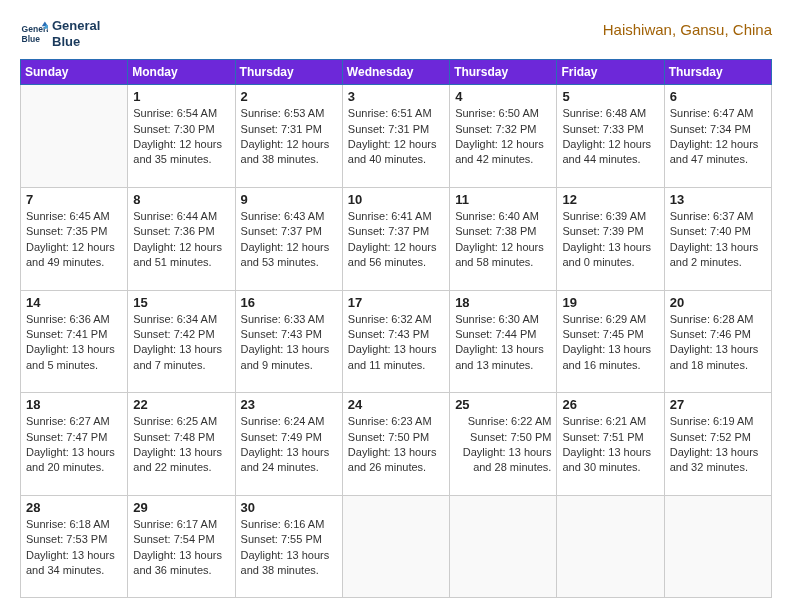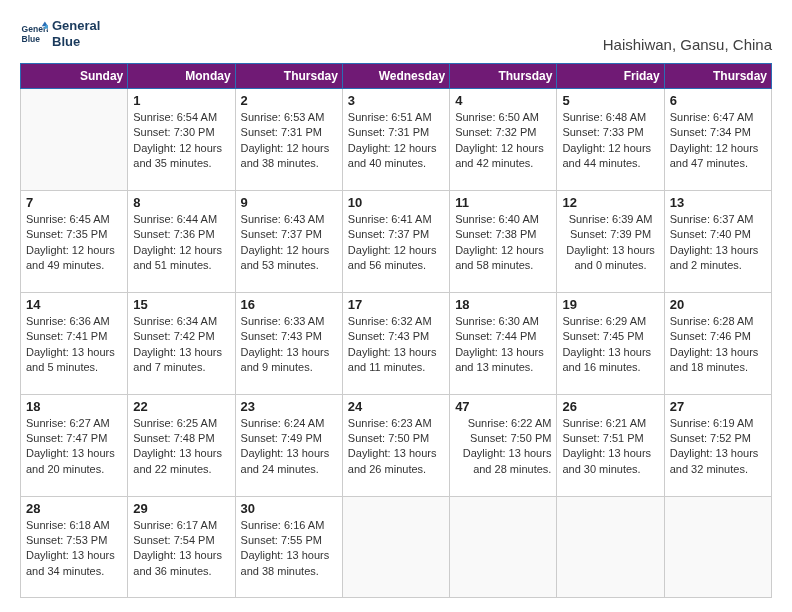--- a/index.html
+++ b/index.html
@@ -42,37 +42,37 @@
       text-align: right;
     }
     .main-title {
       font-size: 32px;
       font-weight: bold;
       color: #1a3a5c;
       line-height: 1.1;
     }
     .subtitle {
       font-size: 15px;
-      color: #404040;
-      margin-top: 18px;
+      color: #a16207;
+      margin-top: 3px;
     }
     .calendar {
       flex: 1;
       border: 1px solid #ccc;
       border-collapse: collapse;
       width: 100%;
       table-layout: fixed;
     }
     .calendar th {
-      background: #701a75;
+      background: #6d28d9;
       color: #fff;
       font-size: 12px;
       font-weight: bold;
       padding: 5px 4px;
-      text-align: right;
+      text-align: left;
       border: 1px solid #2a6db5;
     }
     .calendar td {
       border: 1px solid #ccc;
       vertical-align: top;
       padding: 4px 5px;
       font-size: 10.5px;
       color: #222;
       height: 88px;
     }
@@ -210,21 +210,21 @@
           </td>
           <td>
             <span class="day-num">11</span>
             <div class="cell-text" style="white-space: pre-line;">Sunrise: 6:40 AM
 Sunset: 7:38 PM
 Daylight: 12 hours
 and 58 minutes.</div>
           </td>
           <td>
             <span class="day-num">12</span>
-            <div class="cell-text" style="white-space: pre-line; text-align: center;">Sunrise: 6:39 AM
+            <div class="cell-text" style="white-space: pre-line;">Sunrise: 6:39 AM
 Sunset: 7:39 PM
 Daylight: 13 hours
 and 0 minutes.</div>
           </td>
           <td>
             <span class="day-num">13</span>
             <div class="cell-text" style="white-space: pre-line;">Sunrise: 6:37 AM
 Sunset: 7:40 PM
 Daylight: 13 hours
 and 2 minutes.</div>
@@ -304,21 +304,21 @@
 and 24 minutes.</div>
           </td>
           <td>
             <span class="day-num">24</span>
             <div class="cell-text" style="white-space: pre-line;">Sunrise: 6:23 AM
 Sunset: 7:50 PM
 Daylight: 13 hours
 and 26 minutes.</div>
           </td>
           <td>
-            <span class="day-num">47</span>
+            <span class="day-num">25</span>
             <div class="cell-text" style="white-space: pre-line; text-align: right;">Sunrise: 6:22 AM
 Sunset: 7:50 PM
 Daylight: 13 hours
 and 28 minutes.</div>
           </td>
           <td>
             <span class="day-num">26</span>
             <div class="cell-text" style="white-space: pre-line;">Sunrise: 6:21 AM
 Sunset: 7:51 PM
 Daylight: 13 hours

